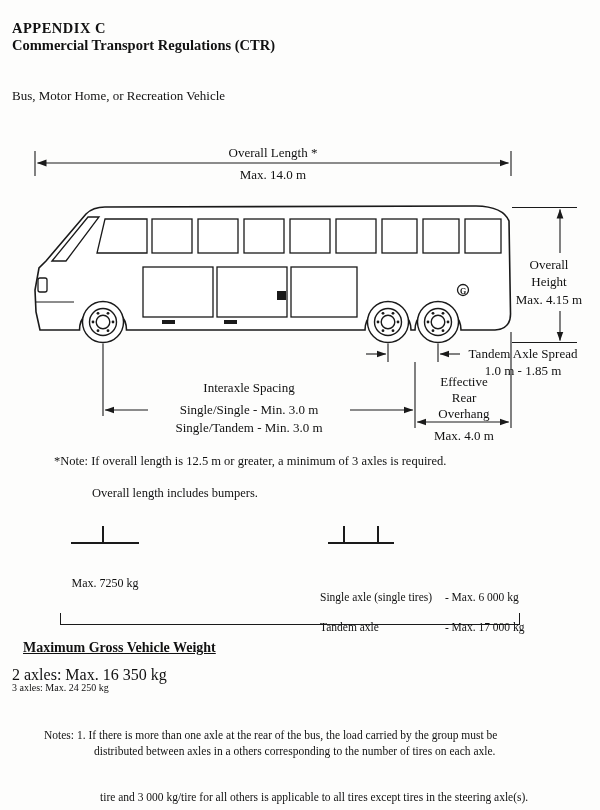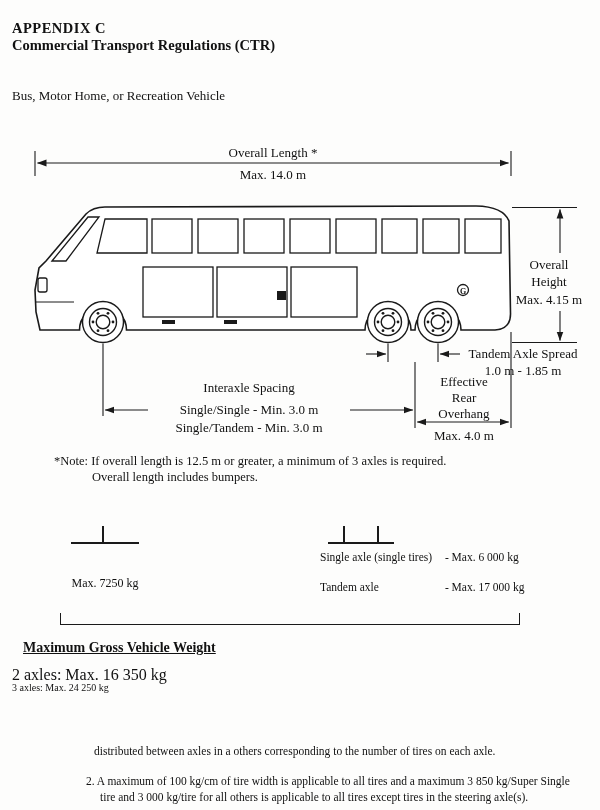--- a/index.html
+++ b/index.html
@@ -17,21 +17,21 @@
   .t11{font-size:11.5px;}
   .underline{text-decoration:underline;padding-left:11px;}
   
   .vline{position:absolute;width:1.5px;background:#1a1a1a;}
   .hline{position:absolute;height:1.5px;background:#1a1a1a;}
   .gvw-bracket{
     position:absolute;left:60px;top:613px;width:458px;height:11px;
     border-left:1.5px solid #1a1a1a;border-right:1.5px solid #1a1a1a;
     border-bottom:1.5px solid #1a1a1a;
   }
-  .wrow{position:absolute;left:320px;font-size:11.5px;white-space:nowrap;}
+  .wrow{position:absolute;left:320px;font-size:11.5px;white-space:nowrap;margin-top:40px;}
   .wrow .lbl{display:inline-block;width:122px;}
   
   svg{position:absolute;left:0;top:140px;}
   .bodyln{stroke:#1a1a1a;stroke-width:1.6;fill:#ffffff;}
   .glass{stroke:#1a1a1a;stroke-width:1.3;fill:#ffffff;}
   .bay{stroke:#1a1a1a;stroke-width:1.3;fill:#ffffff;}
   .dark{fill:#1a1a1a;stroke:none;}
   .thin{stroke:#1a1a1a;stroke-width:1;fill:none;}
   .dim{stroke:#1a1a1a;stroke-width:1.1;fill:none;}
   .rim{fill:#ffffff;stroke:#1a1a1a;stroke-width:1.4;}
@@ -151,21 +151,21 @@
       <line class="dim" x1="463" y1="422" x2="417.3" y2="422" marker-end="url(#ah)"></line>
       <line class="dim" x1="463" y1="422" x2="508.7" y2="422" marker-end="url(#ah)"></line>
       <text class="tmid" x="464" y="386">Effective</text>
       <text class="tmid" x="464" y="402">Rear</text>
       <text class="tmid" x="464" y="418">Overhang</text>
       <text class="tmid" x="464" y="440">Max. 4.0 m</text>
     </g>
   </svg>
 
   <div class="abs t12" style="left:54px;top:454px">*Note: If overall length is 12.5 m or greater, a minimum of 3 axles is required.</div>
-  <div class="abs t12" style="left:92px;top:470px">Overall length includes bumpers.</div>
+  <div class="abs t12" style="left:92px;top:486px">Overall length includes bumpers.</div>
 
   <div class="vline" style="left:102px;top:526px;height:17px"></div>
   <div class="hline" style="left:71px;top:542px;width:68px"></div>
   <div class="hline" style="left:328px;top:542px;width:66px"></div>
   <div class="vline" style="left:343px;top:526px;height:17px"></div>
   <div class="vline" style="left:377px;top:526px;height:17px"></div>
 
   <div class="abs t11" style="left:71px;top:576px;width:68px;text-align:center;font-size:12px">Max. 7250 kg</div>
 
   <div class="wrow" style="top:551px">
@@ -175,17 +175,17 @@
   <div class="wrow" style="top:581px">
     <span class="lbl">Tandem axle</span>
     <span>- Max. 17 000 kg</span>
   </div>
 
   <div class="gvw-bracket"></div>
   <div class="abs ctr b underline" style="top:640px;font-size:14px">Maximum Gross Vehicle Weight</div>
   <div class="abs ctr" style="top:666px;font-size:16px">2 axles: Max. 16 350 kg</div>
   <div class="abs ctr" style="top:682px;font-size:10px">3 axles: Max. 24 250 kg</div>
 
+  <div class="abs t11" style="left:44px;top:729px">Notes: 1. If there is more than one axle at the rear of the bus, the load carried by the group must be</div>
   <div class="abs t11" style="left:94px;top:745px">distributed between axles in a others corresponding to the number of tires on each axle.</div>
-  <div class="abs t11" style="left:86px;top:775px">2. A maximum of 100 kg/cm of tire width is applicable to all tires and a maximum 3 850 kg/Super Single</div>
   <div class="abs t11" style="left:100px;top:791px">tire and 3 000 kg/tire for all others is applicable to all tires except tires in the steering axle(s).</div>
 
 </div>
 
 </body></html>

